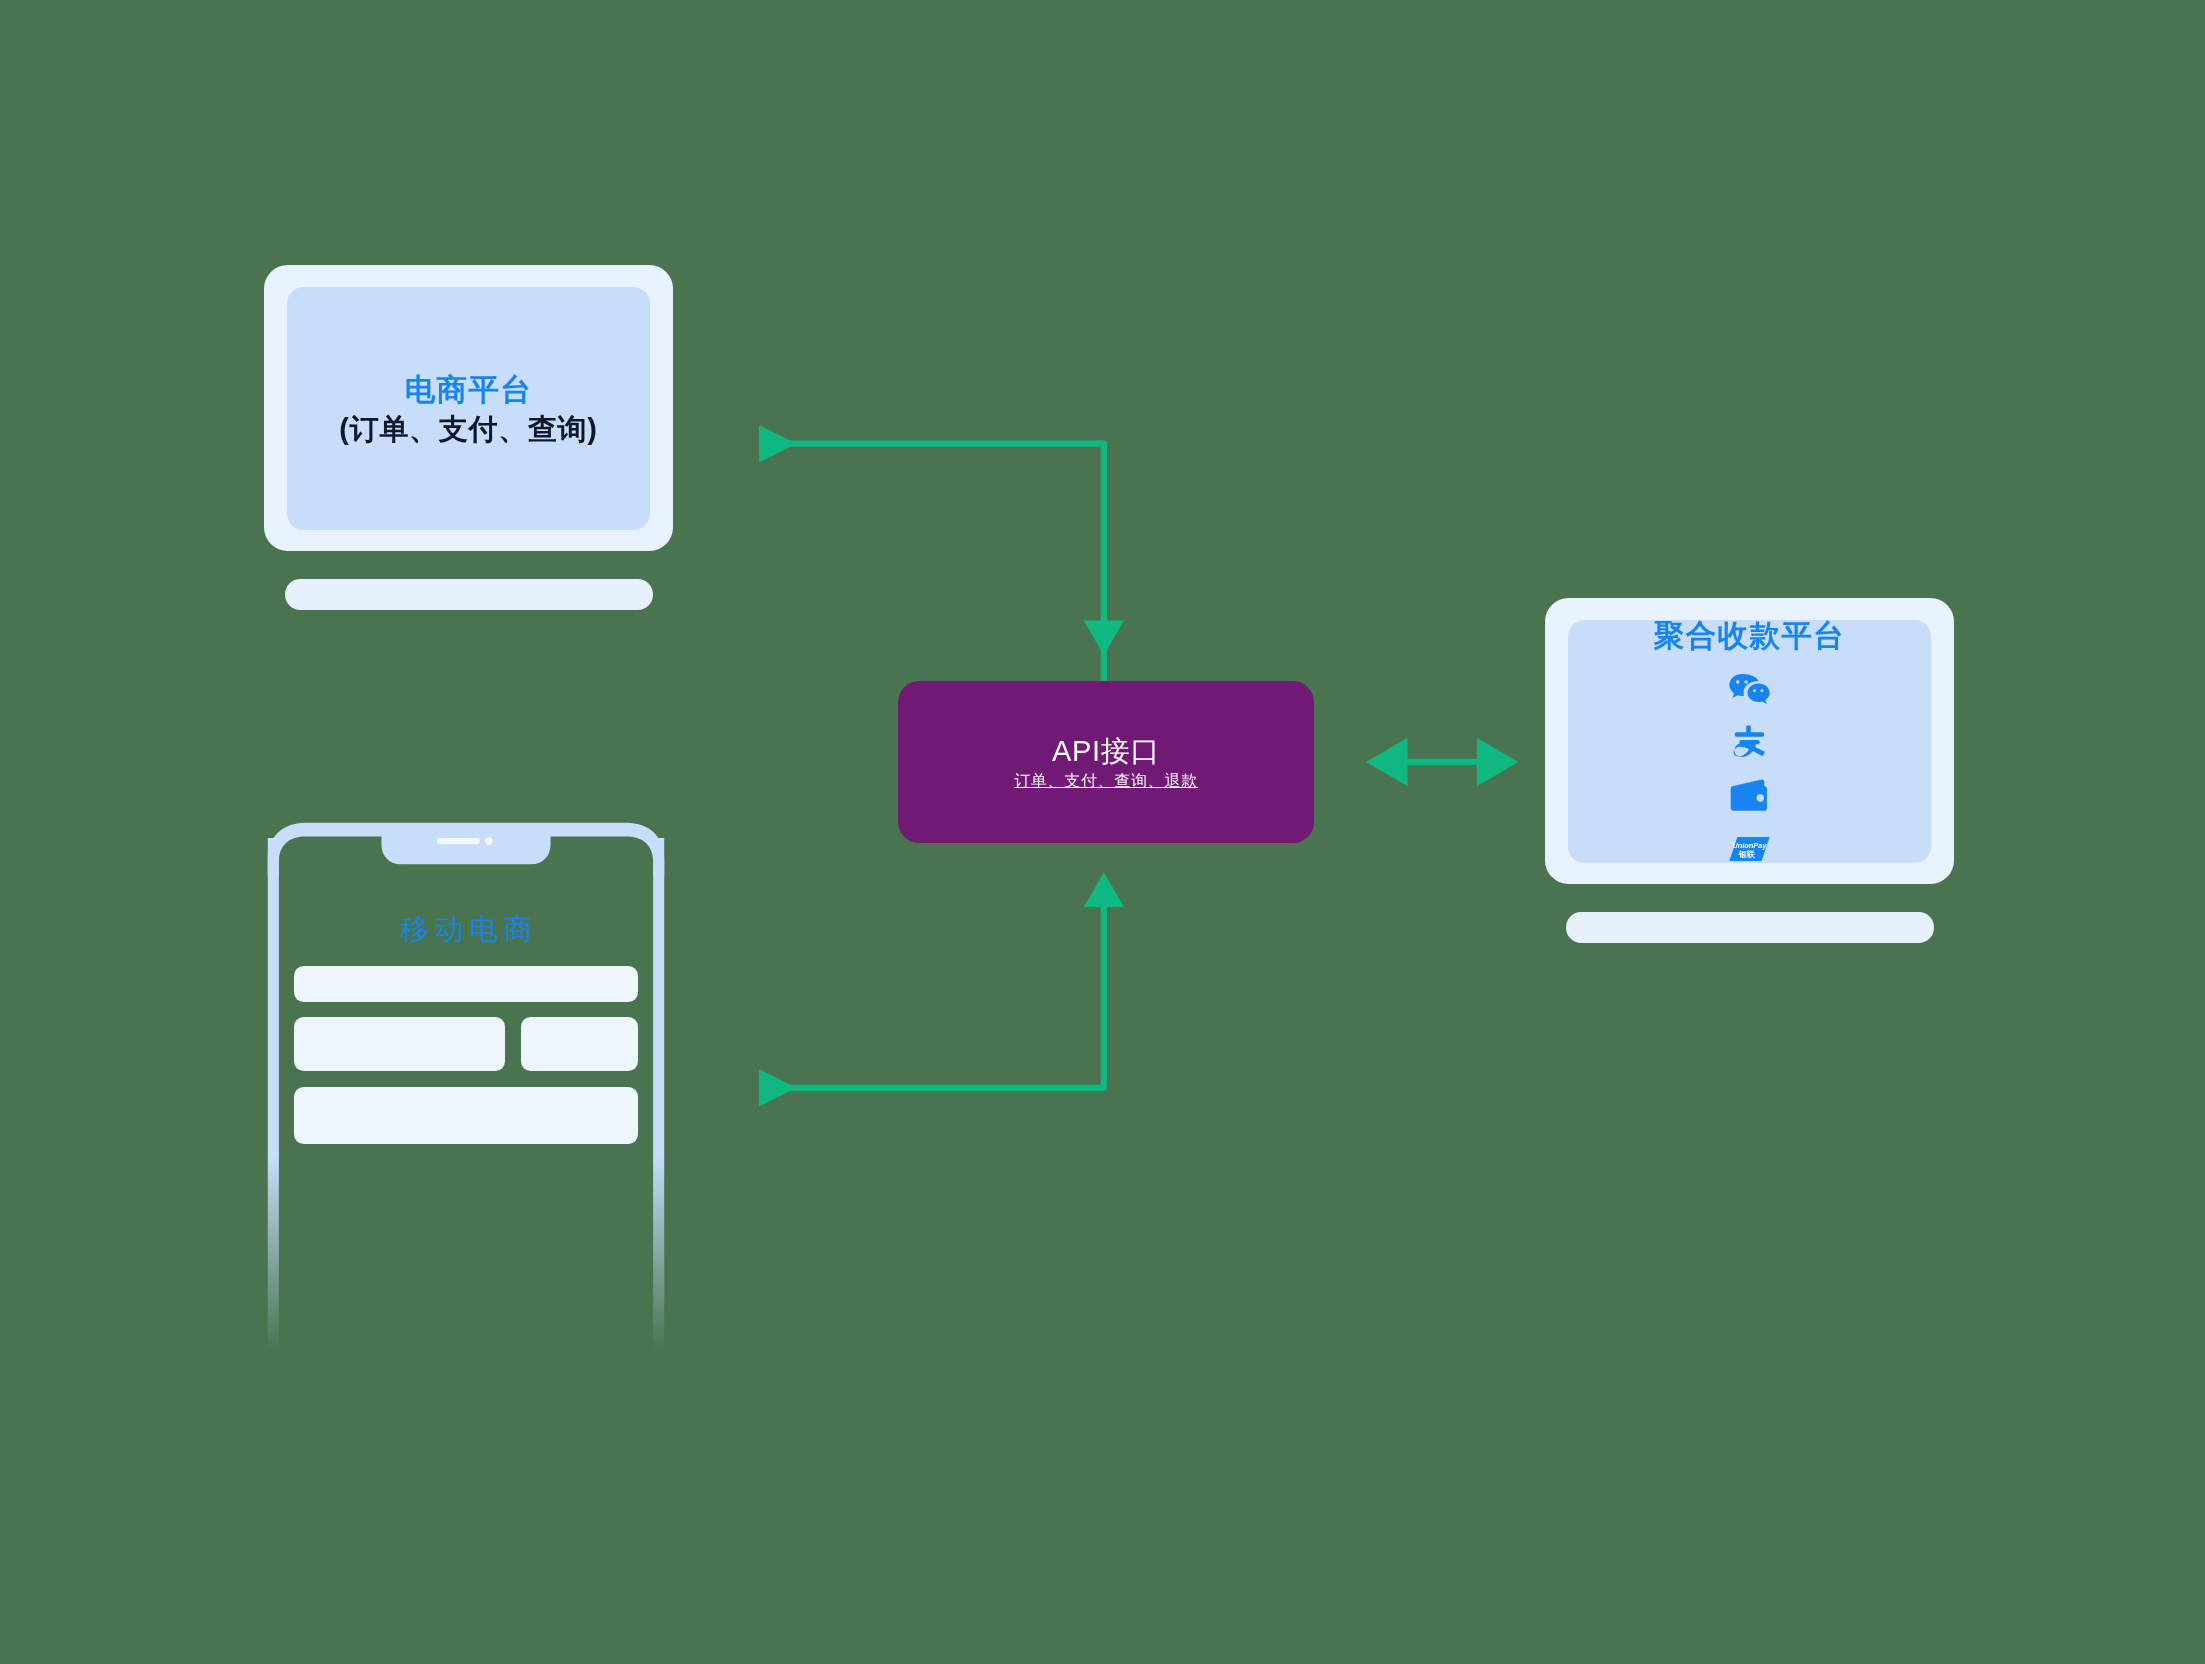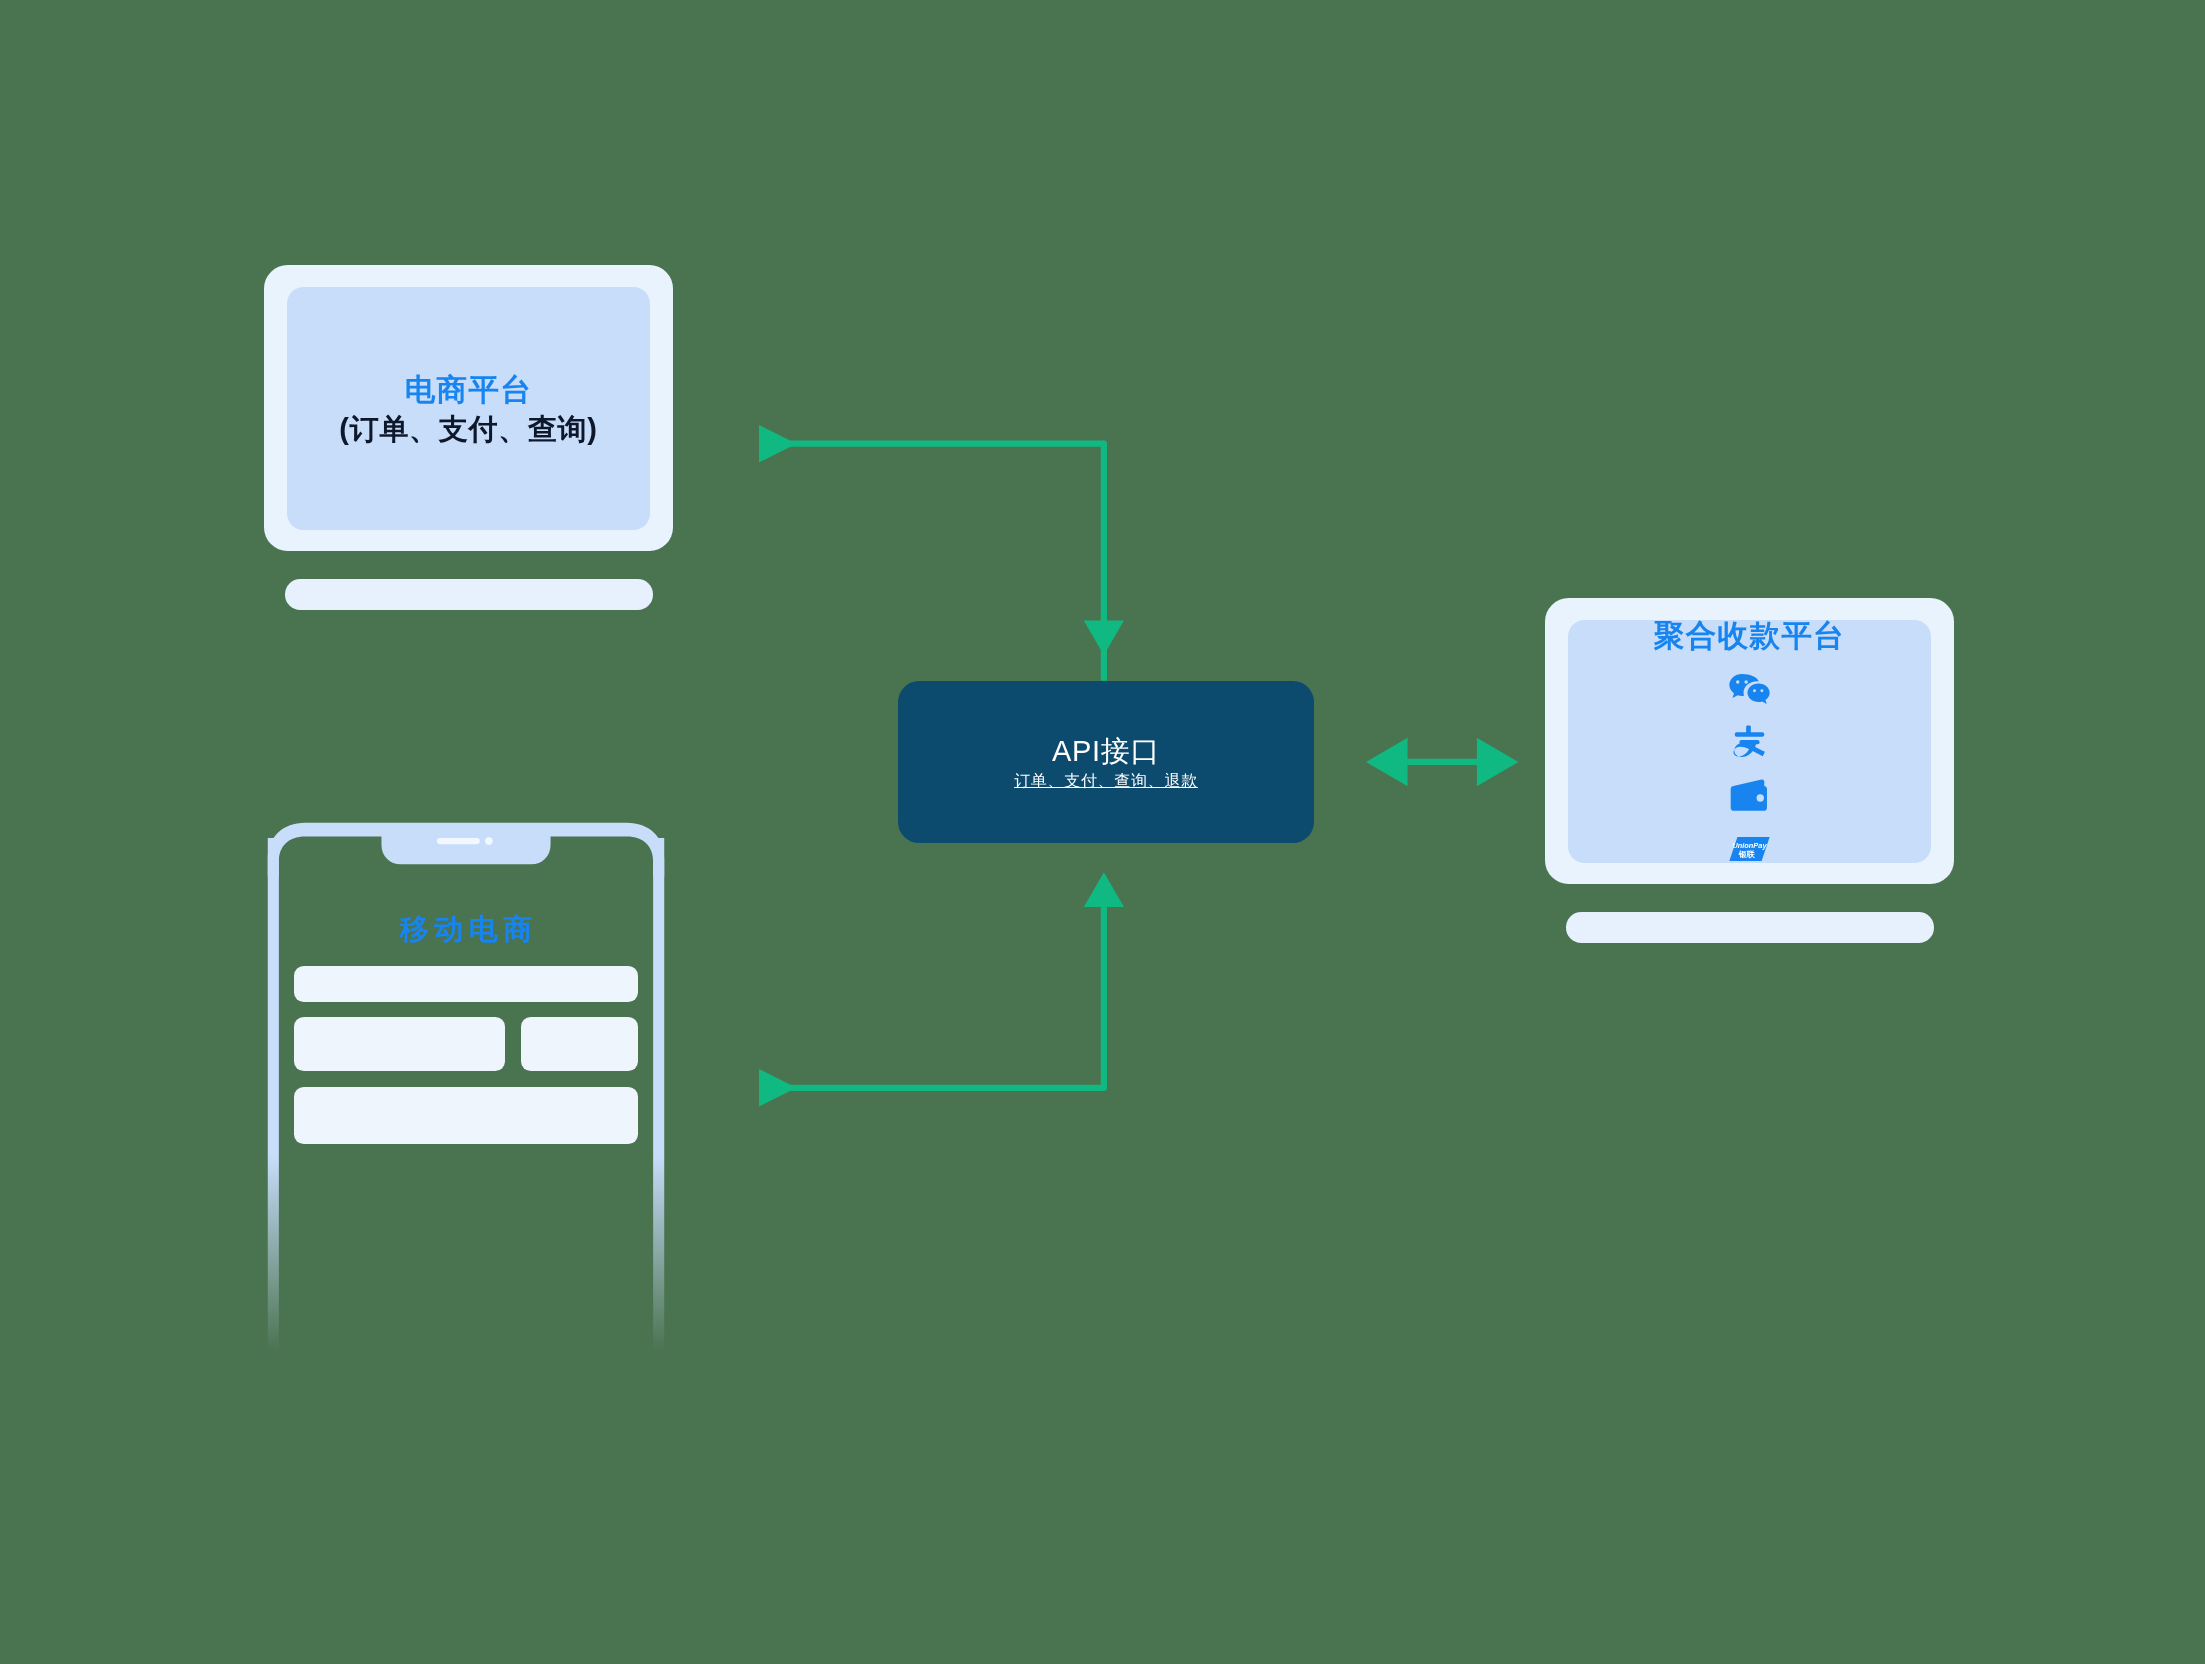--- a/index.html
+++ b/index.html
@@ -74,21 +74,21 @@
     margin-top: 18px;
     flex-direction: column;
   }
   .pay-icon { width: 43px; height: 36px; display: block; }
 
   
   #api-box {
     position: absolute;
     left: 898px; top: 681px;
     width: 416px; height: 162px;
-    background: #0c4a6e;
+    background: #701a75;
     border-radius: 21px;
     display: flex;
     flex-direction: column;
     align-items: center;
     justify-content: center;
     text-align: center;
   }
   #api-box .api-title {
     color: #ffffff;
     font-size: 29px;
@@ -111,21 +111,21 @@
     width: 402px; height: 555px;
   }
   #phone svg { position: absolute; left: 0; top: 0; }
   .phone-title {
     position: absolute;
     left: 0; top: 100px;
     width: 402px;
     text-align: center;
     color: #1784ef;
     font-size: 29px;
-    font-weight: bold;
+    font-weight: normal;
     letter-spacing: 5.5px;
     text-indent: 5.5px;
   }
   .phone-content {
     position: absolute;
     left: 29px; top: 156px;
     width: 344px;
   }
   .ph-row { display: flex; gap: 15.3px; margin-bottom: 15.3px; }
   .ph-block { background: #eef5fd; border-radius: 9.7px; }

